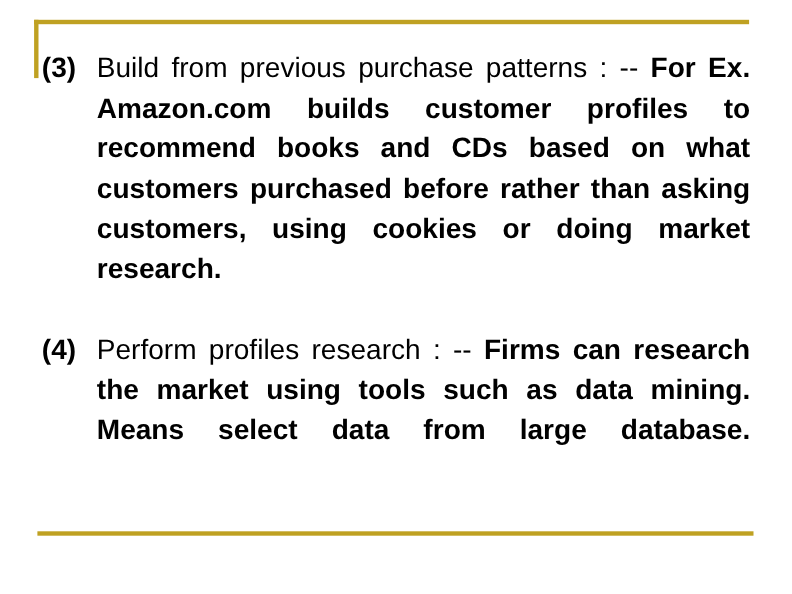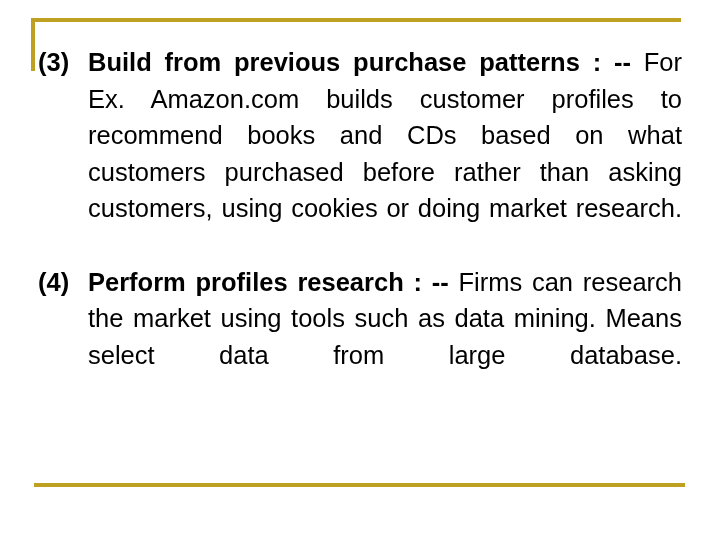--- a/index.html
+++ b/index.html
@@ -69,24 +69,24 @@
     margin-top: 0px;
   }
   .item .marker {
     position: absolute;
     left: 0;
     top: 0;
     font-weight: bold;
     white-space: nowrap;
   }
   .item .lead {
-    font-weight: bold;
+    font-weight: normal;
   }
   .item .body {
-    font-weight: normal;
+    font-weight: bold;
   }
   
   .item::after {
     content: "";
     display: inline-block;
     width: 100%;
   }
 </style>
 </head>
 <body>

